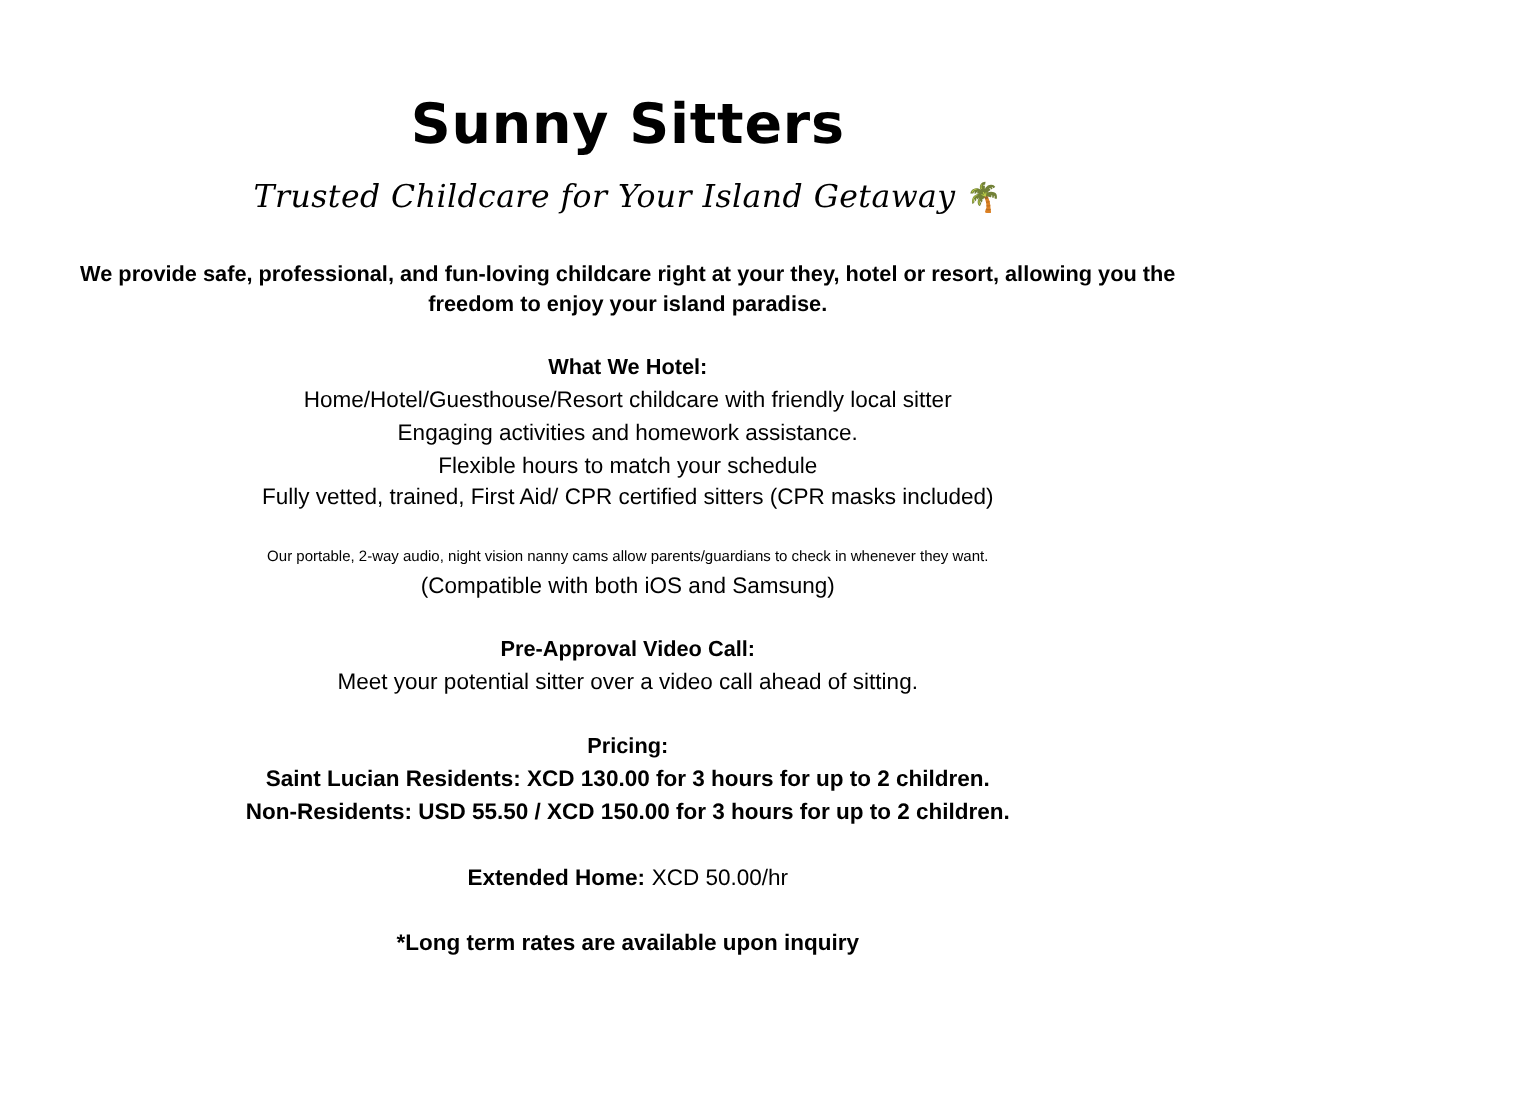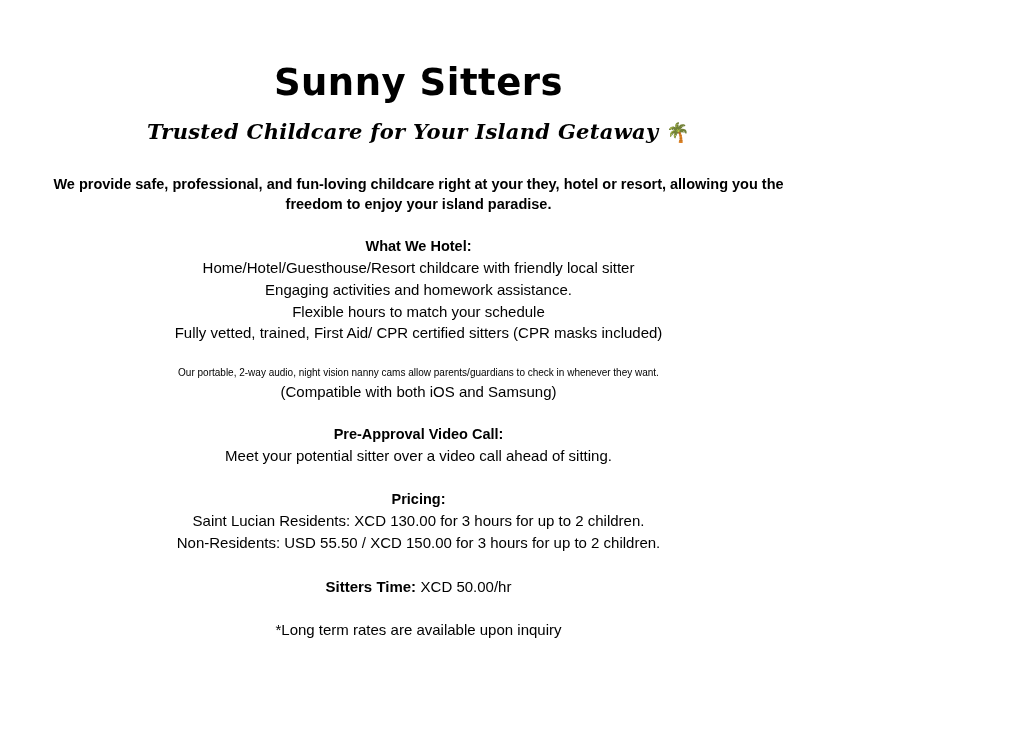--- a/index.html
+++ b/index.html
@@ -29,21 +29,21 @@
     font-size: 37px;
     letter-spacing: 0.5px;
     margin: 0;
     padding-top: 62px;
     line-height: 1.15;
   }
   .subtitle {
     text-align: center;
     font-family: "DejaVu Serif", serif;
     font-style: italic;
-    font-weight: bold;
+    font-weight: normal;
     font-size: 21px;
     margin: 0;
     padding-top: 14px;
     letter-spacing: 0.3px;
   }
   .palm {
     font-style: normal;
     font-family: "DejaVu Sans", sans-serif;
     color: #2e8b3d;
     font-size: 19px;
@@ -64,21 +64,21 @@
   .section-head {
     font-weight: bold;
     font-size: 14.5px;
     line-height: 1.45;
   }
   .line {
     font-size: 15px;
     line-height: 1.45;
   }
   .line.bold {
-    font-weight: normal;
+    font-weight: bold;
   }
   .gap-md { padding-top: 22px; }
   .inline-label {
     font-weight: bold;
   }
   .wrapline {
     max-width: 660px;
     margin: 0 auto;
     font-size: 10px;
     line-height: 1.45;
@@ -116,21 +116,21 @@
     <div class="line">Meet your potential sitter over a video call ahead of sitting.</div>
   </div>
 
   <div class="section">
     <div class="section-head">Pricing:</div>
     <div class="line bold">Saint Lucian Residents: XCD 130.00 for 3 hours for up to 2 children.</div>
     <div class="line bold">Non-Residents: USD 55.50 / XCD 150.00 for 3 hours for up to 2 children.</div>
   </div>
 
   <div class="section gap-md">
-    <span class="inline-label line">Sitters Time:</span>
+    <span class="inline-label line">Extended Home:</span>
     <span class="line">XCD 50.00/hr</span>
   </div>
 
 
   <div class="section gap-md">
     <span class="line bold">*Long term rates are available upon inquiry</span>
   </div>
 
 </div>
 

